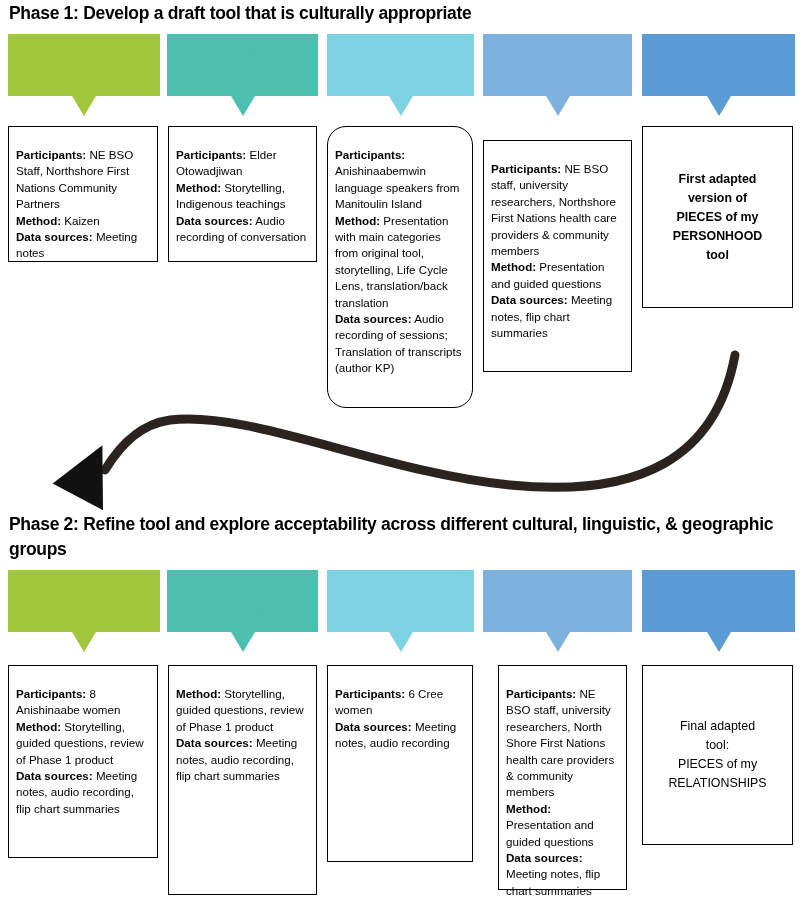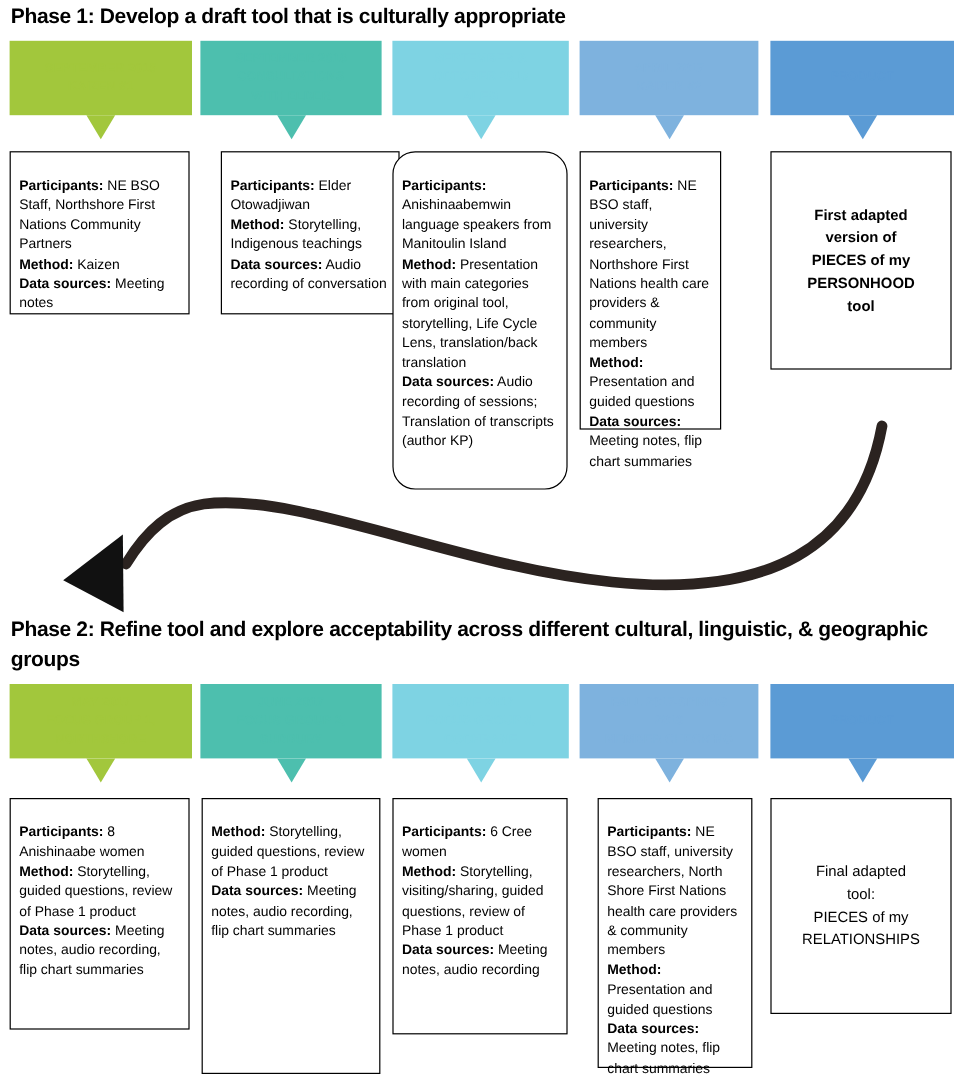--- a/index.html
+++ b/index.html
@@ -132,33 +132,33 @@
   <span>PRODUCT</span>
   <span class="tail"></span>
 </div>
 
 <div class="detail-box" id="p1-box-0" style="left:8px; top:126px; width:150px; height:136px;">
   <span class="line"><b>Participants:</b><span> NE BSO Staff, Northshore First Nations Community Partners</span></span>
   <span class="line"><b>Method:</b><span> Kaizen</span></span>
   <span class="line"><b>Data sources:</b><span> Meeting notes</span></span>
 </div>
 
-<div class="detail-box" id="p1-box-1" style="left:168px; top:126px; width:149px; height:136px;margin-left:16px;">
+<div class="detail-box" id="p1-box-1" style="left:168px; top:126px; width:149px; height:136px;">
   <span class="line"><b>Participants:</b><span> Elder Otowadjiwan</span></span>
   <span class="line"><b>Method:</b><span> Storytelling, Indigenous teachings</span></span>
   <span class="line"><b>Data sources:</b><span> Audio recording of conversation</span></span>
 </div>
 
 <div class="detail-box" id="p1-box-2" style="left:327px; top:126px; width:146px; height:282px;border-radius:19px;">
   <span class="line"><b>Participants:</b><span> Anishinaabemwin language speakers from Manitoulin Island</span></span>
   <span class="line"><b>Method:</b><span> Presentation with main categories from original tool, storytelling, Life Cycle Lens, translation/back translation</span></span>
   <span class="line"><b>Data sources:</b><span> Audio recording of sessions; Translation of transcripts (author KP)</span></span>
 </div>
 
-<div class="detail-box" id="p1-box-3" style="left:483px; top:126px; width:118px; height:232px;">
+<div class="detail-box" id="p1-box-3" style="left:483px; top:140px; width:149px; height:232px;">
   <span class="line"><b>Participants:</b><span> NE BSO staff, university researchers, Northshore First Nations health care providers &amp; community members</span></span>
   <span class="line"><b>Method:</b><span> Presentation and guided questions</span></span>
   <span class="line"><b>Data sources:</b><span> Meeting notes, flip chart summaries</span></span>
 </div>
 
 <div class="product-box" id="p1-product-box" style="left:642px; top:126px; width:151px; height:182px;font-weight:bold;">
   <span>First adapted
 version of
 PIECES of my
 PERSONHOOD
@@ -207,21 +207,20 @@
   <span class="line"><b>Data sources:</b><span> Meeting notes, audio recording, flip chart summaries</span></span>
 </div>
 
 <div class="detail-box" id="p2-box-1" style="left:168px; top:665px; width:149px; height:230px;">
   <span class="line"><b>Method:</b><span> Storytelling, guided questions, review of Phase 1 product</span></span>
   <span class="line"><b>Data sources:</b><span> Meeting notes, audio recording, flip chart summaries</span></span>
 </div>
 
 <div class="detail-box" id="p2-box-2" style="left:327px; top:665px; width:146px; height:197px;">
   <span class="line"><b>Participants:</b><span> 6 Cree women</span></span>
-  <span class="line"><b>Method:</b><span> Storytelling, visiting/sharing, guided questions, review of Phase 1 product</span></span>
   <span class="line"><b>Data sources:</b><span> Meeting notes, audio recording</span></span>
 </div>
 
 <div class="detail-box" id="p2-box-3" style="left:483px; top:665px; width:129px; height:225px;margin-left:15px;">
   <span class="line"><b>Participants:</b><span> NE BSO staff, university researchers, North Shore First Nations health care providers &amp; community members</span></span>
   <span class="line"><b>Method:</b><span> Presentation and guided questions</span></span>
   <span class="line"><b>Data sources:</b><span> Meeting notes, flip chart summaries</span></span>
 </div>
 
 <div class="product-box" id="p2-product-box" style="left:642px; top:665px; width:151px; height:180px;">

